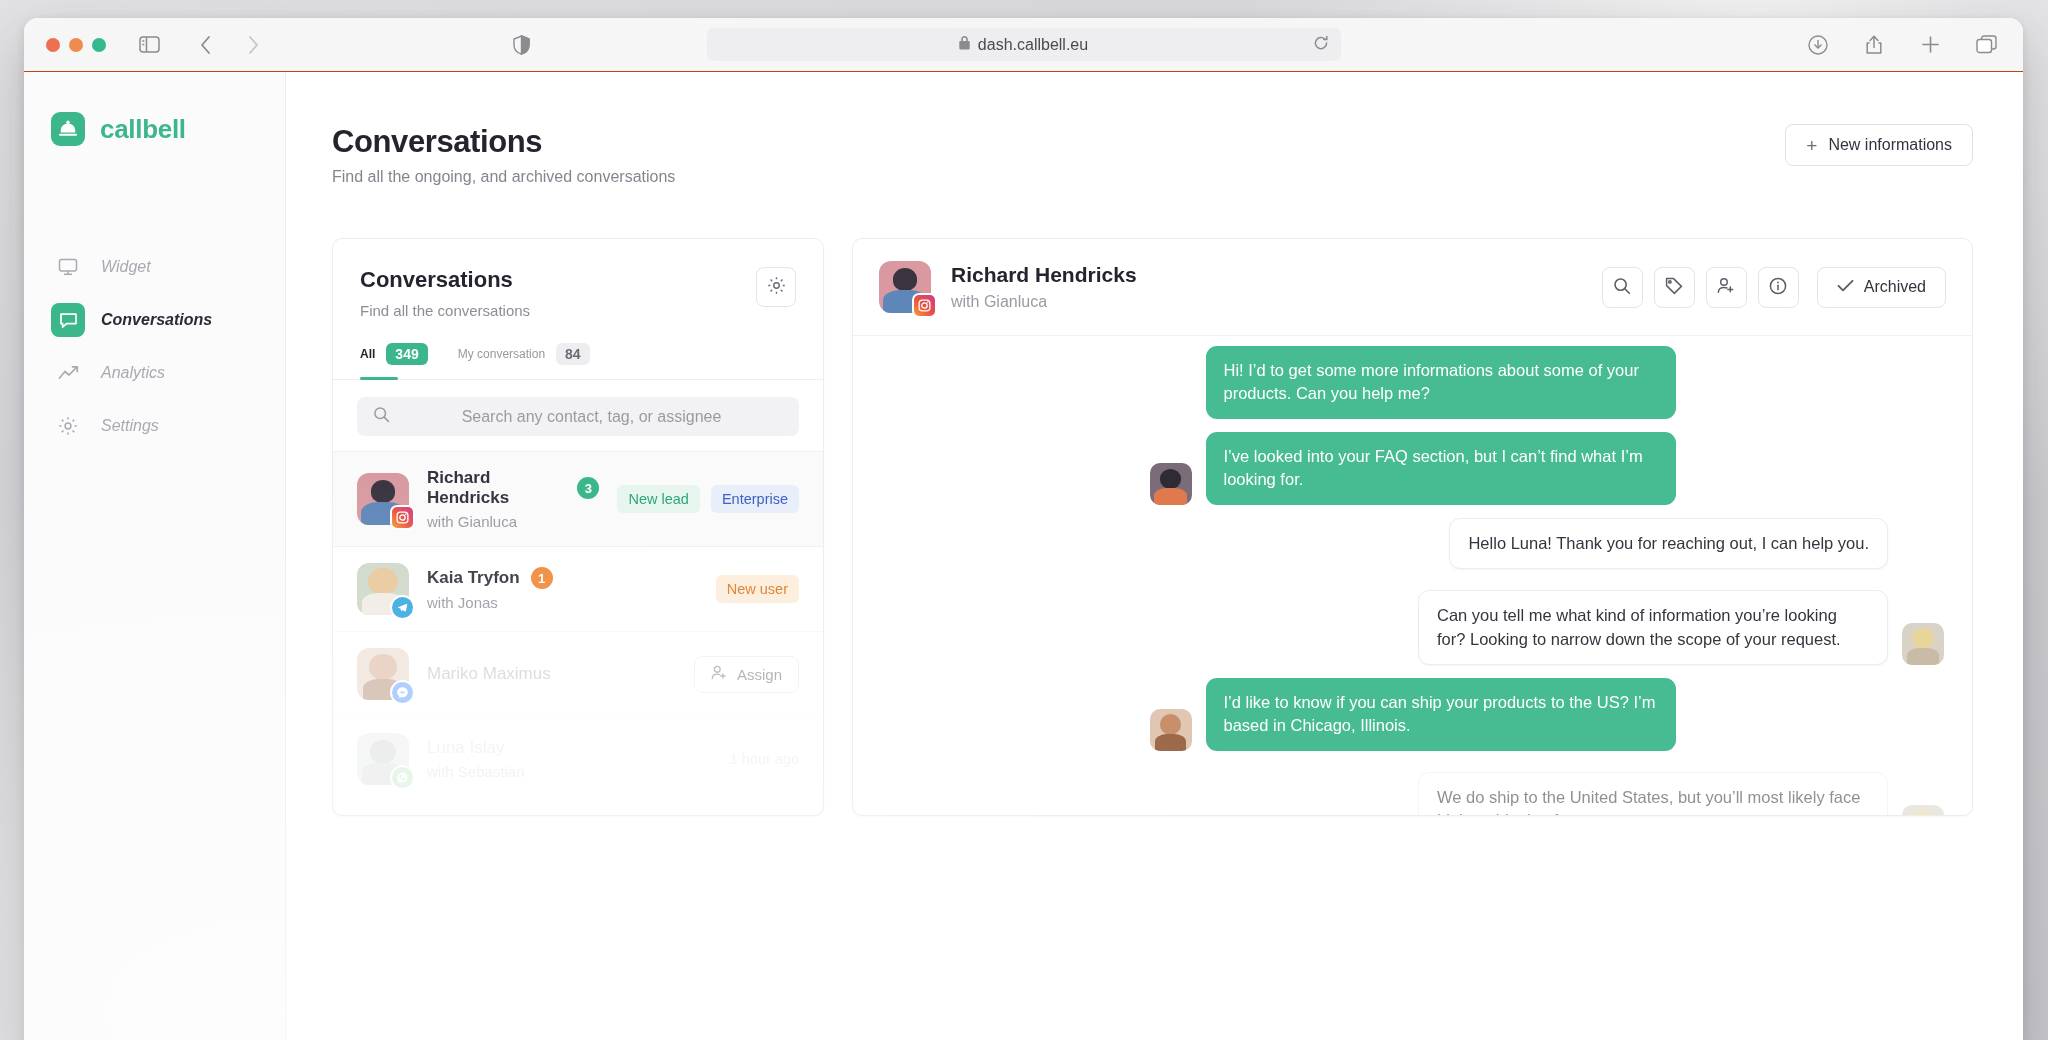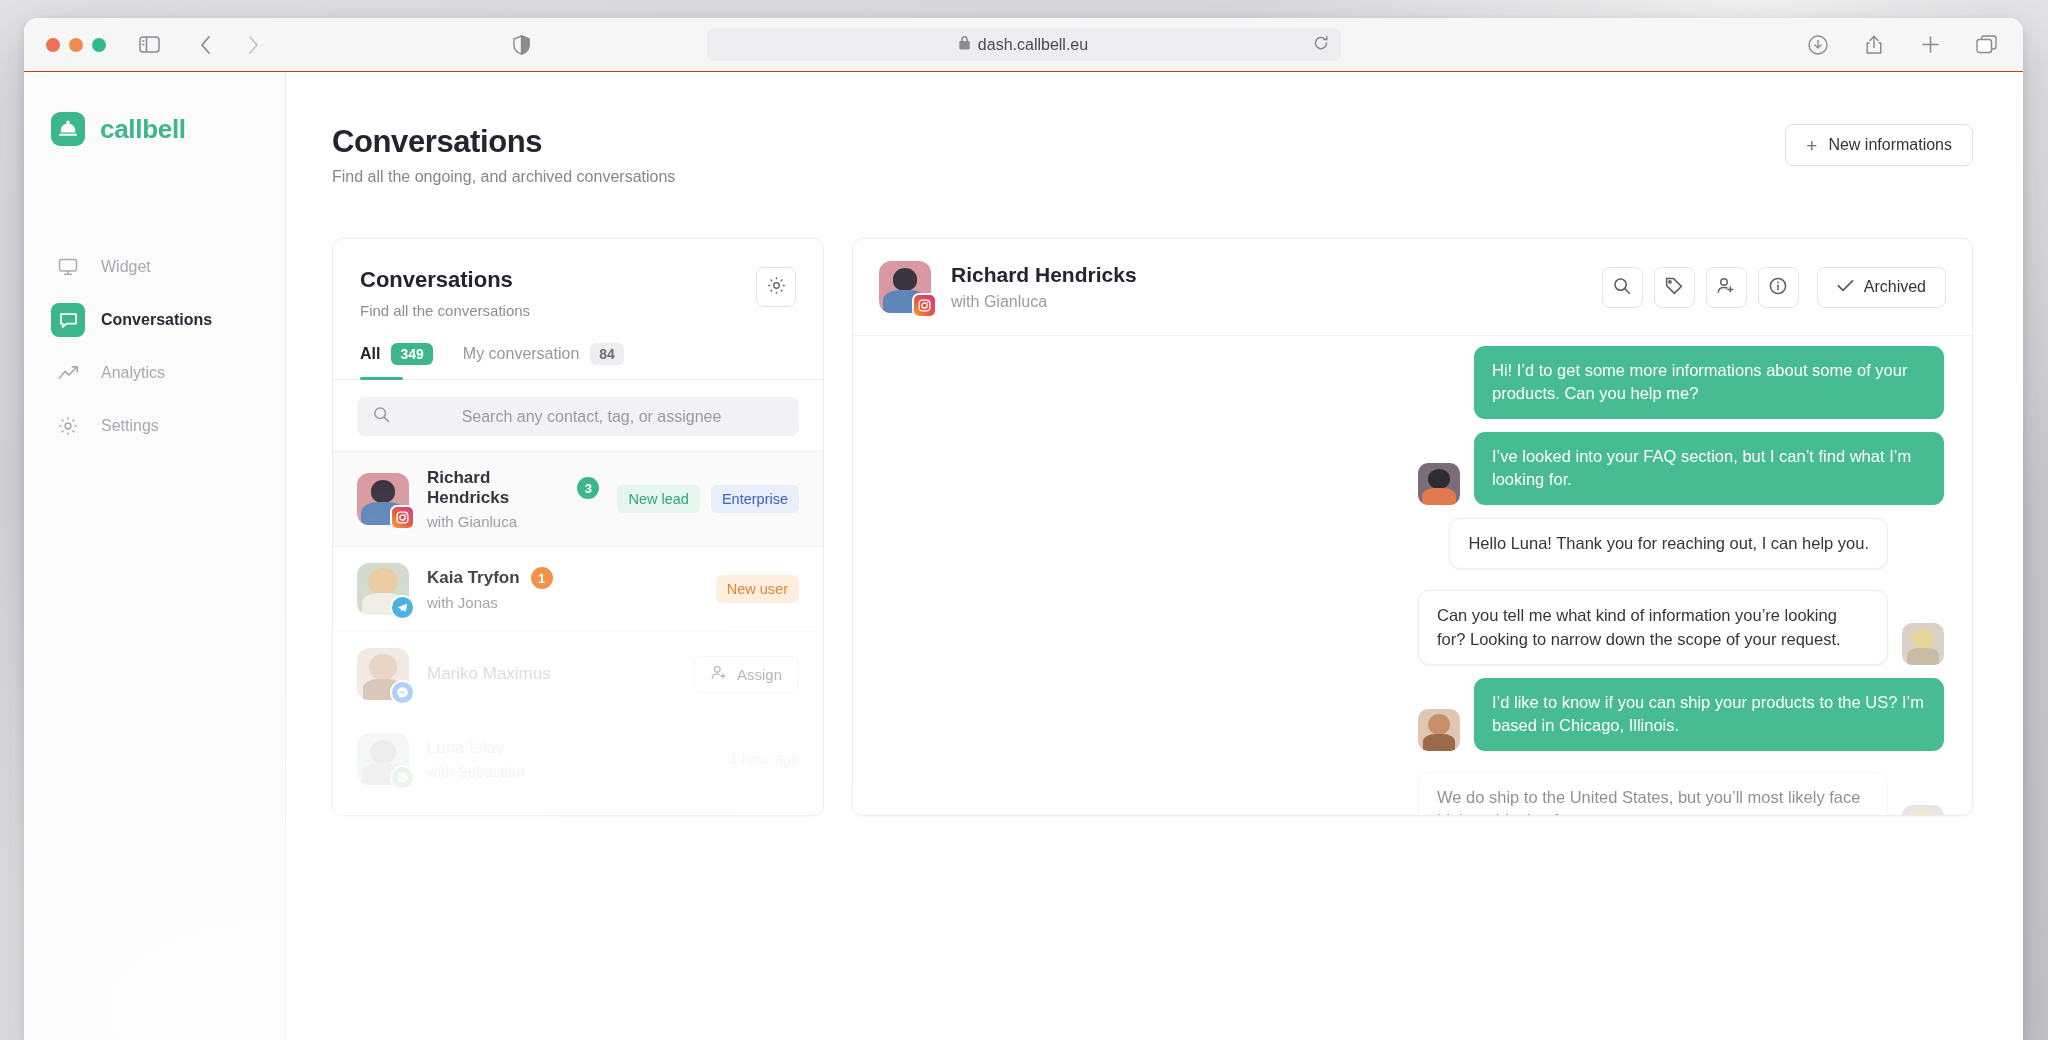--- a/index.html
+++ b/index.html
@@ -84,21 +84,21 @@
     border-right: 1px solid #ececef;
     padding-top: 40px;
   }
   .brand { display: flex; align-items: center; gap: 15px; padding-left: 27px; margin-bottom: 101px; }
   .brand-mark {
     width: 34px; height: 34px; border-radius: 9px;
     background: #3cb68b; display: flex; align-items: center; justify-content: center;
   }
   .brand-name { color: #3cb68b; font-size: 26px; font-weight: 700; letter-spacing: -.3px; }
 
-  .nav { display: flex; flex-direction: column; gap: 13px; padding: 0 22px; }
+  .nav { display: flex; flex-direction: column; gap: 13px; padding: 0 22px; font-style: italic; }
   .nav-item {
     display: flex; align-items: center; gap: 16px;
     height: 40px; border-radius: 8px; padding-left: 5px;
     color: #a9a9b1; font-size: 16px; cursor: pointer;
   }
   .nav-ico {
     width: 34px; height: 34px; border-radius: 8px; flex: 0 0 34px;
     display: flex; align-items: center; justify-content: center; color: #a9a9b1;
   }
   .nav-item.active { color: #2b2b38; font-weight: 700; }
@@ -128,21 +128,21 @@
   .list-head { padding: 28px 27px 0 27px; display: flex; justify-content: space-between; align-items: flex-start; }
   .list-title { font-size: 22px; font-weight: 700; color: #24242f; }
   .list-sub { margin-top: 9px; font-size: 15px; color: #8d8d97; }
   .gear-btn {
     width: 40px; height: 40px; border: 1px solid #e4e4e8; border-radius: 8px;
     background: #fff; display: flex; align-items: center; justify-content: center;
     color: #6c6c76; cursor: pointer;
   }
   .tabs { display: flex; align-items: center; gap: 30px; padding: 24px 27px 0 27px; border-bottom: 1px solid #eeeef1; }
   .tab { display: flex; align-items: center; gap: 11px; padding-bottom: 14px; cursor: pointer; position: relative; }
-  .tab-label { font-size: 16px; color: #98989f; }
+  .tab-label { font-size: 12px; color: #98989f; }
   .tab.active .tab-label { color: #24242f; font-weight: 700; }
   .tab.active::after {
     content: ""; position: absolute; left: 0; right: 30px; bottom: -1px; height: 3px;
     background: #3cb68b; border-radius: 2px;
   }
   .badge { font-size: 14px; font-weight: 700; border-radius: 6px; padding: 3px 9px; }
   .badge.green { background: #3cb68b; color: #fff; }
   .badge.grey { background: #eeeef1; color: #6a6a74; }
 
   .search-wrap { padding: 17px 24px 15px 24px; }
@@ -219,21 +219,21 @@
   }
   .archived-btn {
     display: flex; align-items: center; gap: 10px; height: 41px; padding: 0 19px;
     border: 1px solid #e4e4e8; border-radius: 8px; background: #fff;
     color: #33333f; font-size: 16px; cursor: pointer; margin-left: 7px;
   }
   .archived-btn .chk { color: #5e5e69; }
 
   .messages { flex: 1; padding: 10px 28px 0 28px; overflow: hidden; }
   .msg-row { display: flex; align-items: flex-end; gap: 14px; margin-bottom: 13px; }
-  .msg-row.in { justify-content: flex-end; }
+  .msg-row.in { justify-content: center; }
   .msg-row.out { justify-content: flex-end; }
   .msg-av { width: 42px; height: 42px; border-radius: 10px; flex: 0 0 42px; overflow: hidden; }
   .msg-av.spacer { visibility: hidden; }
   .bubble {
     max-width: 470px; border-radius: 11px; padding: 13px 18px;
     font-size: 16.5px; line-height: 1.42;
   }
   .bubble.in { background: #47bb92; color: #fff; }
   .bubble.out { background: #fff; color: #35353f; border: 1px solid #ededf0; box-shadow: 0 1px 2px rgba(40,40,50,.05); }
   .bubble.out.wide { max-width: 470px; margin-top: 8px; }

